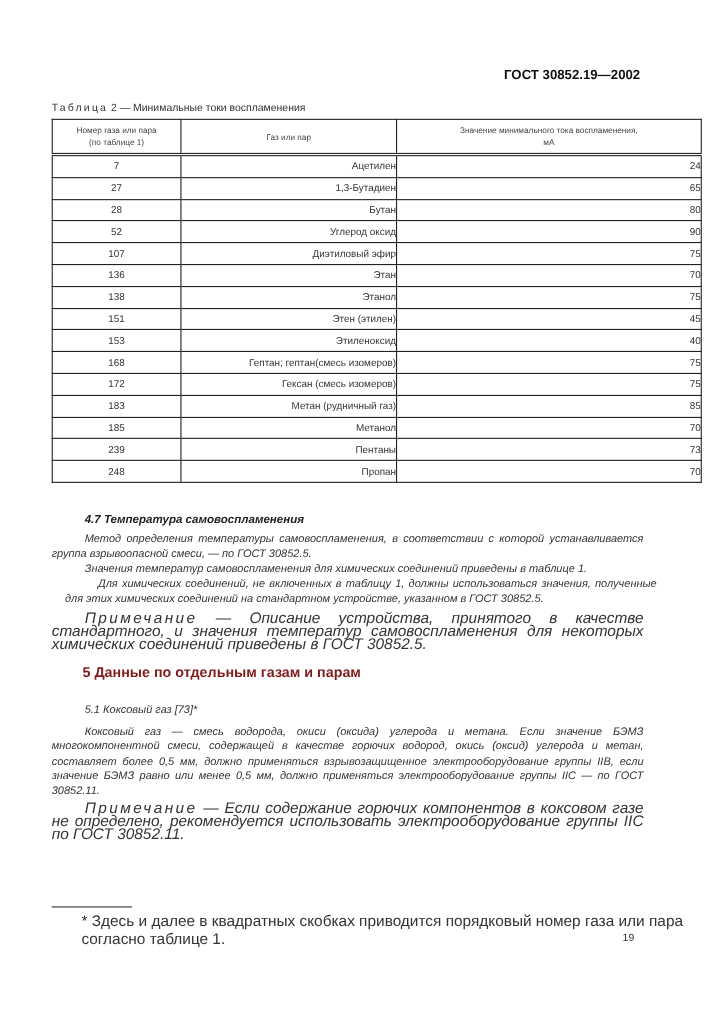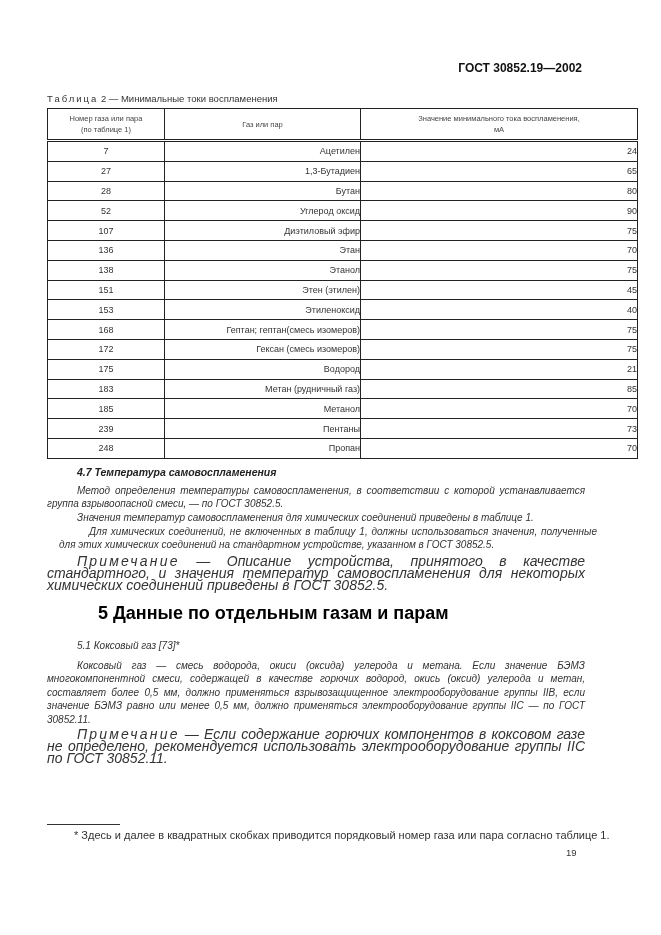--- a/index.html
+++ b/index.html
@@ -19,24 +19,24 @@
     td.num { text-align: center; width: 116px; }
     td.name { text-align: right; padding-left: 7px; width: 195px; margin-left: 20px; }
     td.val { text-align: right; }
     .sec-47 { left: 77px; top: 466px; font-size: 10.5px; font-weight: bold; font-style: italic; color: #222; }
     .para { left: 47px; width: 538px; font-size: 10px; font-style: italic; color: #333;
             line-height: 13.4px; text-align: justify; }
     .para .ind { display: inline-block; width: 30px; }
     .note { left: 47px; width: 538px; font-size: 14px; font-style: italic; color: #333;
             line-height: 12px; text-align: justify; }
     .note .sp { letter-spacing: 2.2px; }
-    .sec-5 { left: 75px; top: 603px; font-size: 18px; font-weight: bold; color: #000000; margin-left: 23px; }
+    .sec-5 { left: 75px; top: 603px; font-size: 13px; font-weight: bold; color: #7f1d1d; }
     .sec-51 { left: 77px; top: 640px; font-size: 10px; font-style: italic; color: #333; }
     .fn-rule { left: 47px; top: 824px; width: 73px; height: 0; border-top: 1px solid #333; }
-    .footnote { left: 74px; top: 829px; font-size: 11px; color: #333; }
+    .footnote { left: 74px; top: 829px; font-size: 14px; color: #333; }
     .page-num { left: 566px; top: 847px; font-size: 9.5px; color: #333; }
   </style>
 </head>
 <body>
 
 <div class="abs doc-code">ГОСТ 30852.19—2002</div>
 
 <div class="abs table-caption"><span class="spaced">Таблица</span><span> 2 — Минимальные токи воспламенения</span></div>
 
 <table class="gas">
@@ -97,25 +97,20 @@
         <td class="num">168</td>
         <td class="name">Гептан; гептан(смесь изомеров)</td>
         <td class="val">75</td>
       </tr>
       <tr>
         <td class="num">172</td>
         <td class="name">Гексан (смесь изомеров)</td>
         <td class="val">75</td>
       </tr>
       <tr>
-        <td class="num">175</td>
-        <td class="name">Водород</td>
-        <td class="val">21</td>
-      </tr>
-      <tr>
         <td class="num">183</td>
         <td class="name">Метан (рудничный газ)</td>
         <td class="val">85</td>
       </tr>
       <tr>
         <td class="num">185</td>
         <td class="name">Метанол</td>
         <td class="val">70</td>
       </tr>
       <tr>

